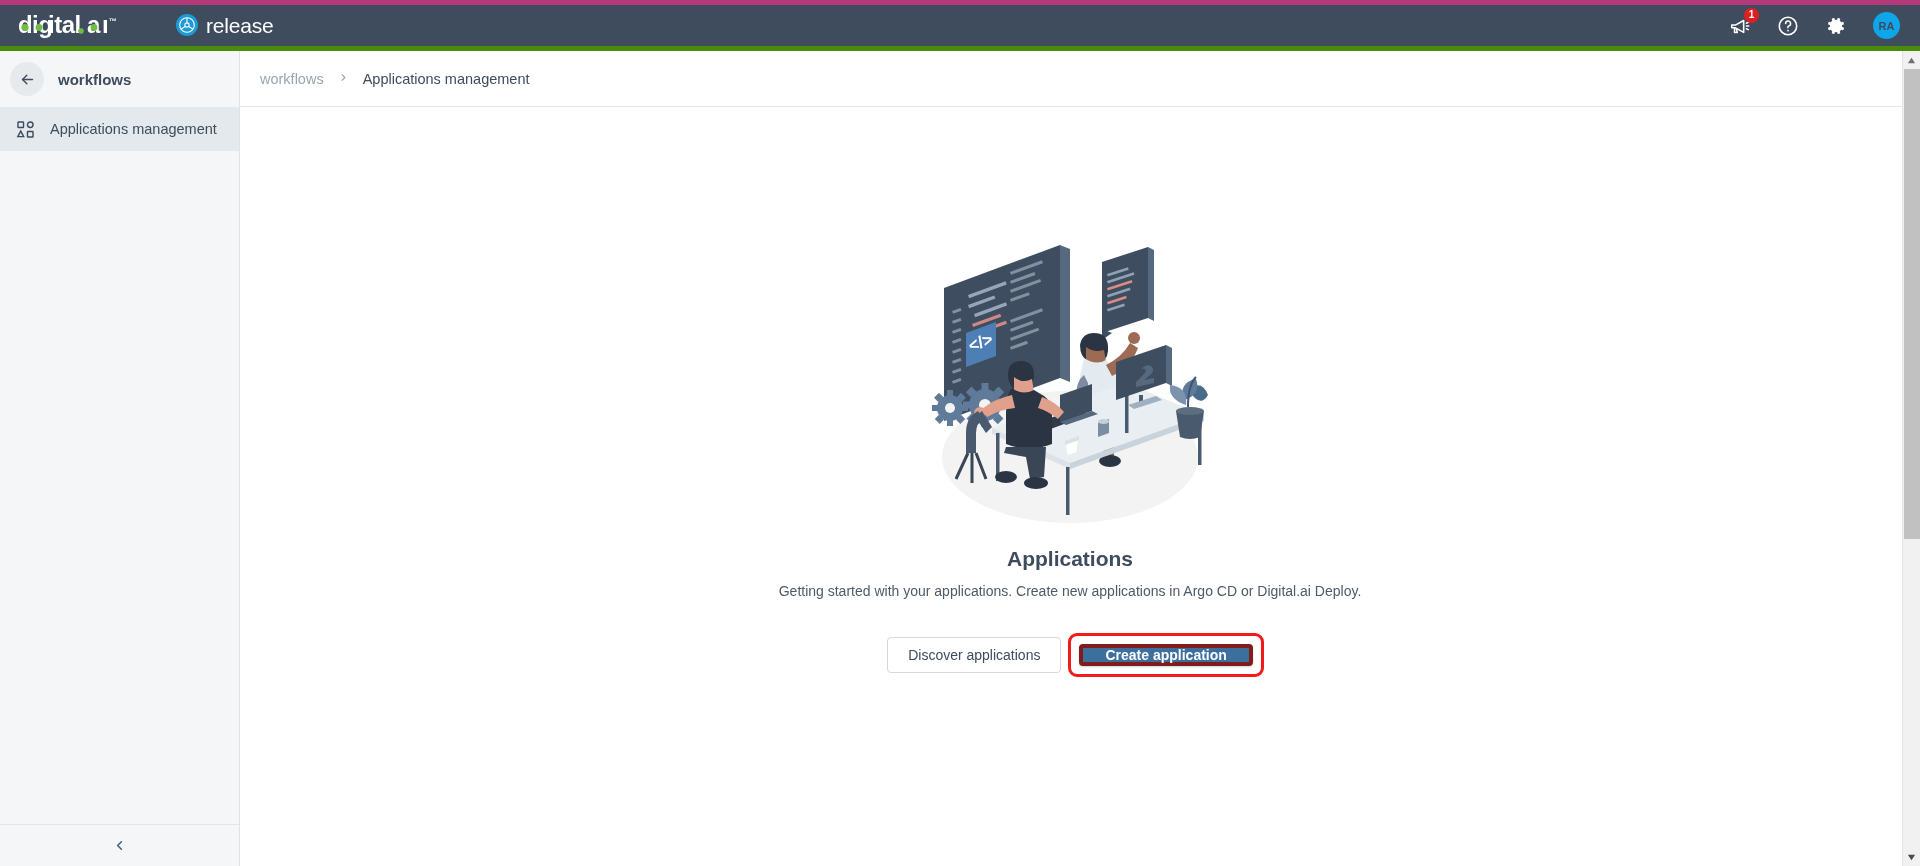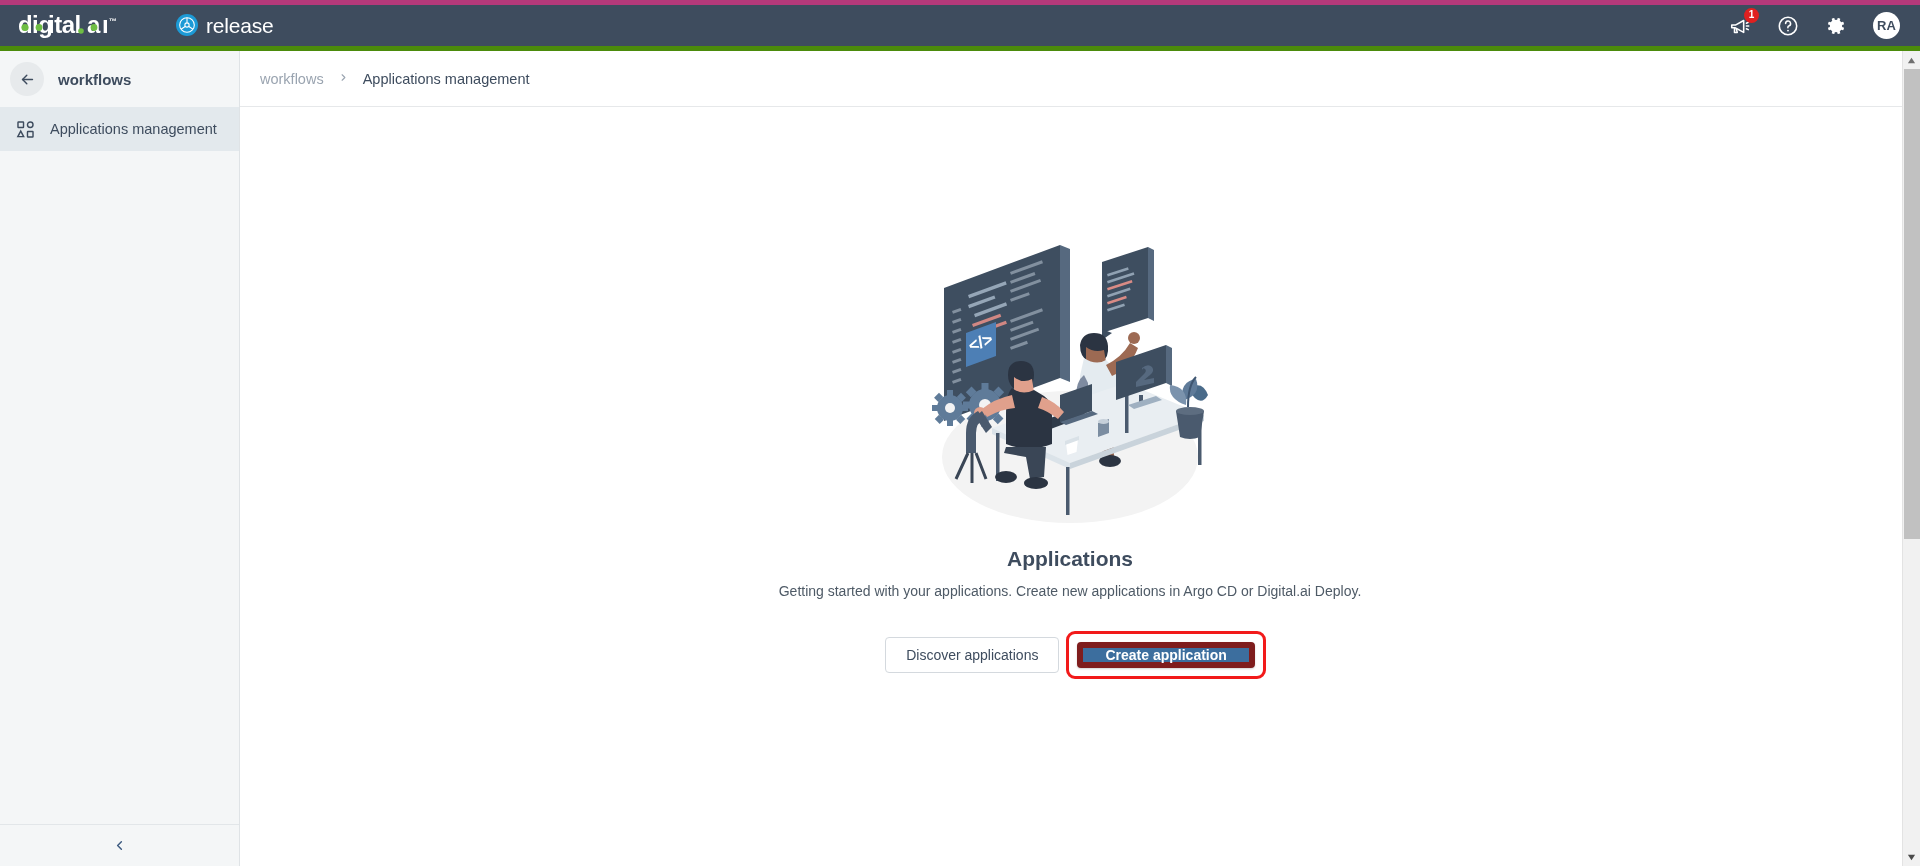--- a/index.html
+++ b/index.html
@@ -56,22 +56,22 @@
   .badge {
     position: absolute; top: -7px; right: -8px;
     min-width: 15px; height: 15px; border-radius: 8px;
     background: #e02020; color: #fff;
     font-size: 10px; font-weight: 700;
     display: flex; align-items: center; justify-content: center;
     padding: 0 4px; line-height: 1;
   }
   .avatar {
     width: 27px; height: 27px; border-radius: 50%;
-    background: #ffffff; color: #3e4c5e;
-    font-size: 13px; font-weight: 600;
+    background: #0ea5e9; color: #3e4c5e;
+    font-size: 11px; font-weight: 600;
     display: flex; align-items: center; justify-content: center;
     cursor: pointer;
   }
 
   
   .green-bar { height: 5px; width: 100%; background: #4b8b0b; }
 
   
   .layout { display: flex; height: 815px; width: 100%; }
 
@@ -151,21 +151,21 @@
   .btn {
     font-size: 14px; border-radius: 4px; cursor: pointer;
     padding: 10px 20px; line-height: 1;
   }
   .btn-secondary {
     background: #ffffff; color: #3e4c5e;
     border: 1px solid #d4d9de;
   }
   .btn-primary-wrap { position: relative; display: inline-flex; }
   .btn-primary {
-    background: #3c6e9e; color: #ffffff; border: 6px solid #7f1d1d;
+    background: #3c6e9e; color: #ffffff; border: 4px solid #7f1d1d;
     font-weight: 600; padding: 0 22px;
     box-shadow: 0 1px 2px rgba(0,0,0,.18);
   }
   .highlight-ring {
     position: absolute;
     top: -11px; left: -11px; right: -11px; bottom: -11px;
     border: 3px solid #f21a1a;
     border-radius: 9px;
     pointer-events: none;
   }

